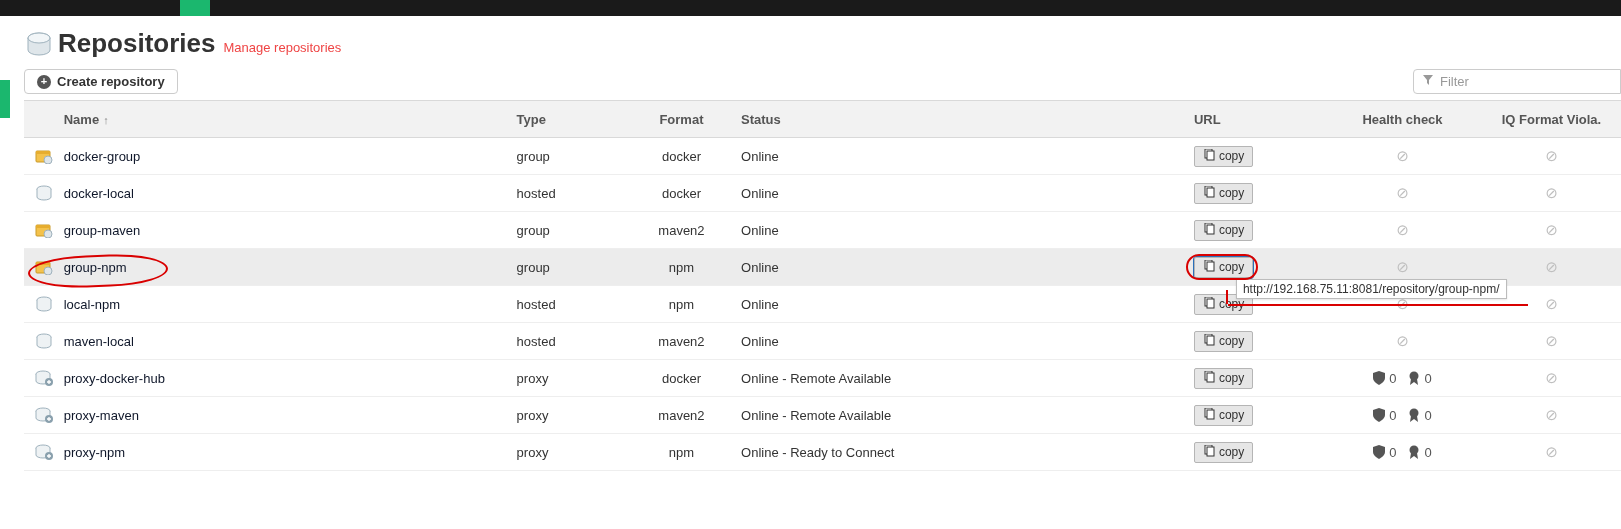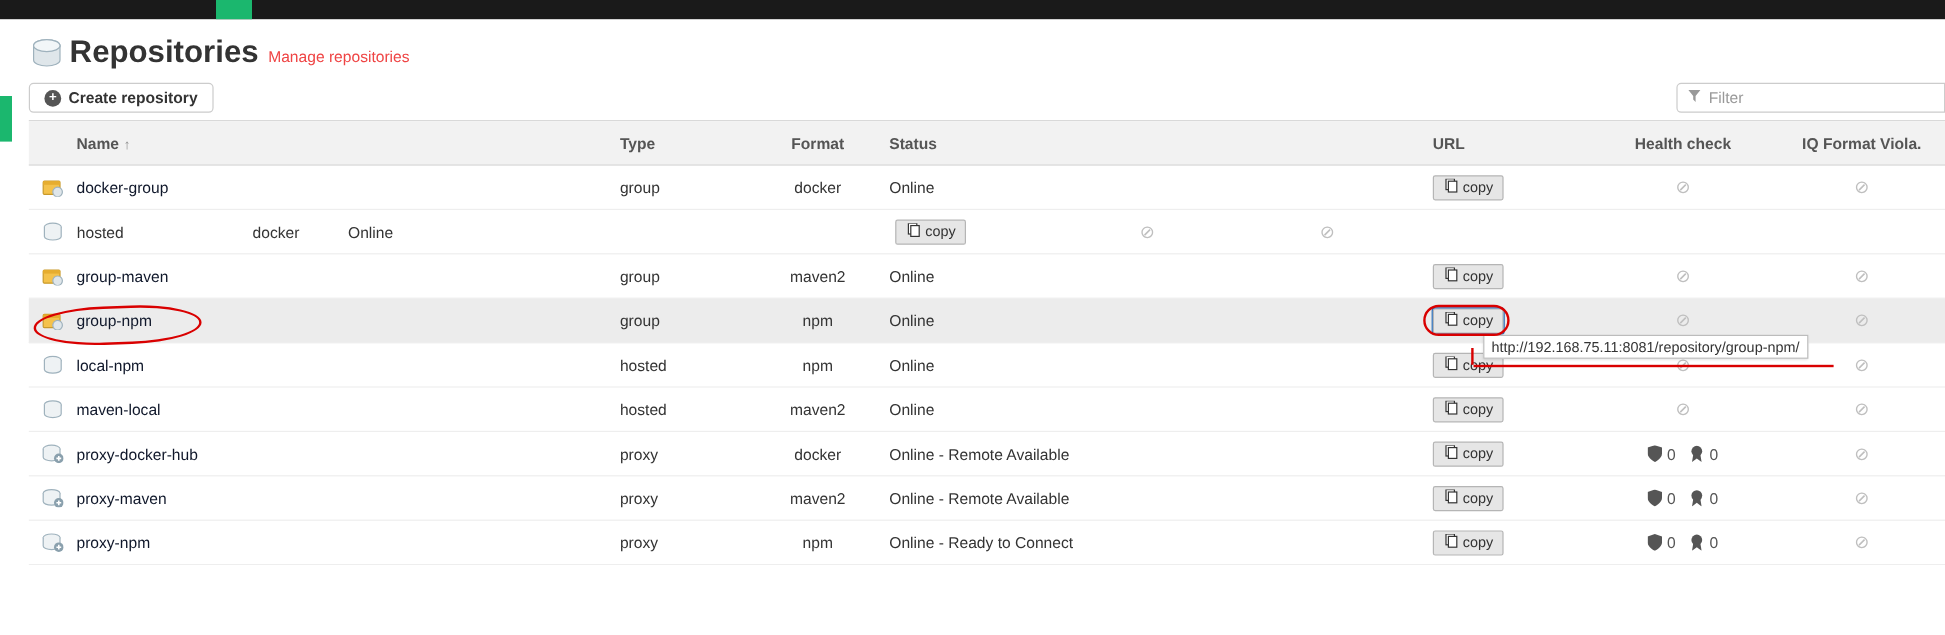--- a/index.html
+++ b/index.html
@@ -82,21 +82,21 @@
   }
   .filter-box {
     margin-left:auto;
     margin-right:0;
     display:flex;
     align-items:center;
     border:1px solid #ccc;
     border-top-left-radius:4px;
     border-bottom-left-radius:4px;
     padding:4px 8px;
-    width:224px;
+    width:208px;
     color:#999;
   }
   .filter-input {
     border:none;
     outline:none;
     font-size:13px;
     margin-left:6px;
     width:170px;
     color:#333;
   }
@@ -269,20 +269,21 @@
             <span class="na-icon">⊘</span>
           </div>
         </div>
         <div class="grid-row">
           <div class="cell-icon">
             <svg width="18" height="16" viewBox="0 0 18 16">
               <ellipse cx="9" cy="4" rx="7" ry="3" fill="#eef2f4" stroke="#9fb2bd"></ellipse>
               <path d="M2 4 L2 12 A7 3 0 0 0 16 12 L16 4" fill="#eef2f4" stroke="#9fb2bd"></path>
             </svg>
           </div>
+          <div class="cell-name"><span class="row-link">docker-local</span></div>
           <div class="cell-type">hosted</div>
           <div class="cell-format">docker</div>
           <div class="cell-status">Online</div>
           <div class="cell-url">
             <button class="btn-copy">
               <span><svg width="12" height="12" viewBox="0 0 12 12">
                   <rect x="2" y="0" width="7" height="9" fill="#fff" stroke="#333"></rect>
                   <rect x="4" y="2" width="7" height="9" fill="#fff" stroke="#333"></rect>
                 </svg></span>
               <span>copy</span>

